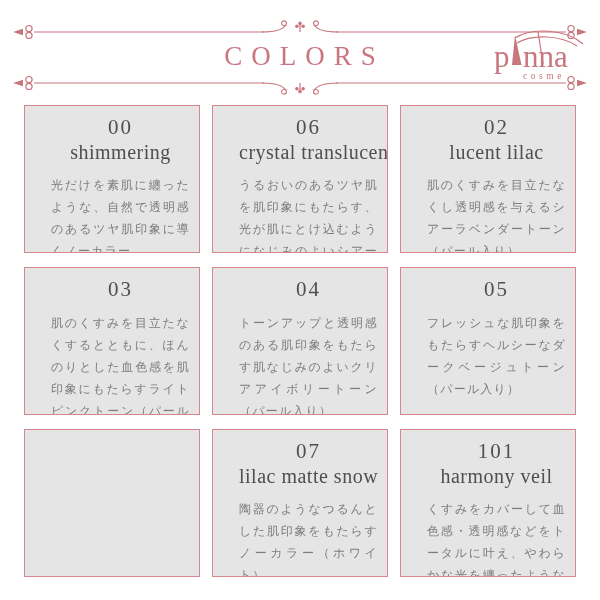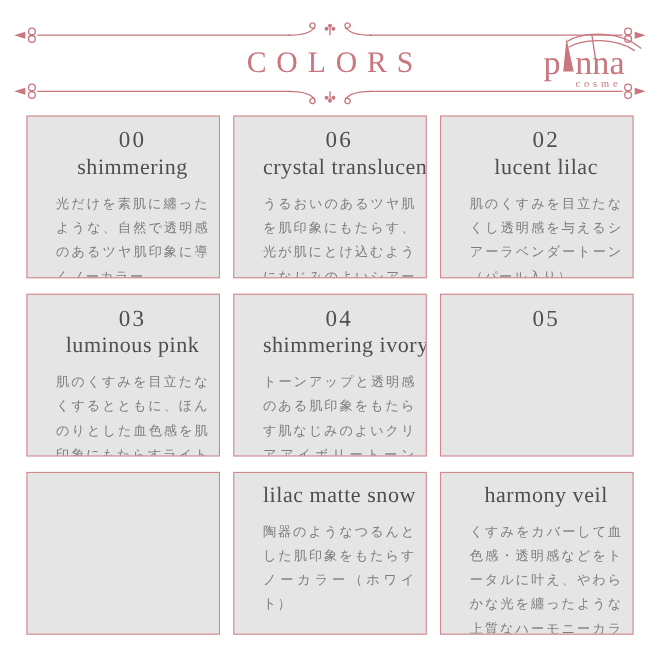--- a/index.html
+++ b/index.html
@@ -148,41 +148,42 @@
     </div>
 
     <div class="card">
       <div class="num">02</div>
       <div class="name">lucent lilac</div>
       <div class="desc">肌のくすみを目立たなくし透明感を与えるシアーラベンダートーン（パール入り）</div>
     </div>
 
     <div class="card">
       <div class="num">03</div>
-      <div class="name">luminous pink</div>
       <div class="desc">肌のくすみを目立たなくするとともに、ほんのりとした血色感を肌印象にもたらすライトピンクトーン（パール入り）</div>
     </div>
 
     <div class="card">
       <div class="num">04</div>
-      <div class="name">shimmering ivory</div>
       <div class="desc">トーンアップと透明感のある肌印象をもたらす肌なじみのよいクリアアイボリートーン（パール入り）</div>
     </div>
 
     <div class="card">
       <div class="num">05</div>
+      <div class="desc">フレッシュな肌印象をもたらすヘルシーなダークベージュトーン（パール入り）</div>
     </div>
 
     <div class="card">
     </div>
 
     <div class="card">
+      <div class="num">07</div>
       <div class="name">lilac matte snow</div>
       <div class="desc">陶器のようなつるんとした肌印象をもたらすノーカラー（ホワイト）</div>
     </div>
 
     <div class="card">
+      <div class="num">101</div>
       <div class="name">harmony veil</div>
       <div class="desc">くすみをカバーして血色感・透明感などをトータルに叶え、やわらかな光を纏ったような上質なハーモニーカラー</div>
     </div>
 
   </div>
 </div>
 
 </body></html>

